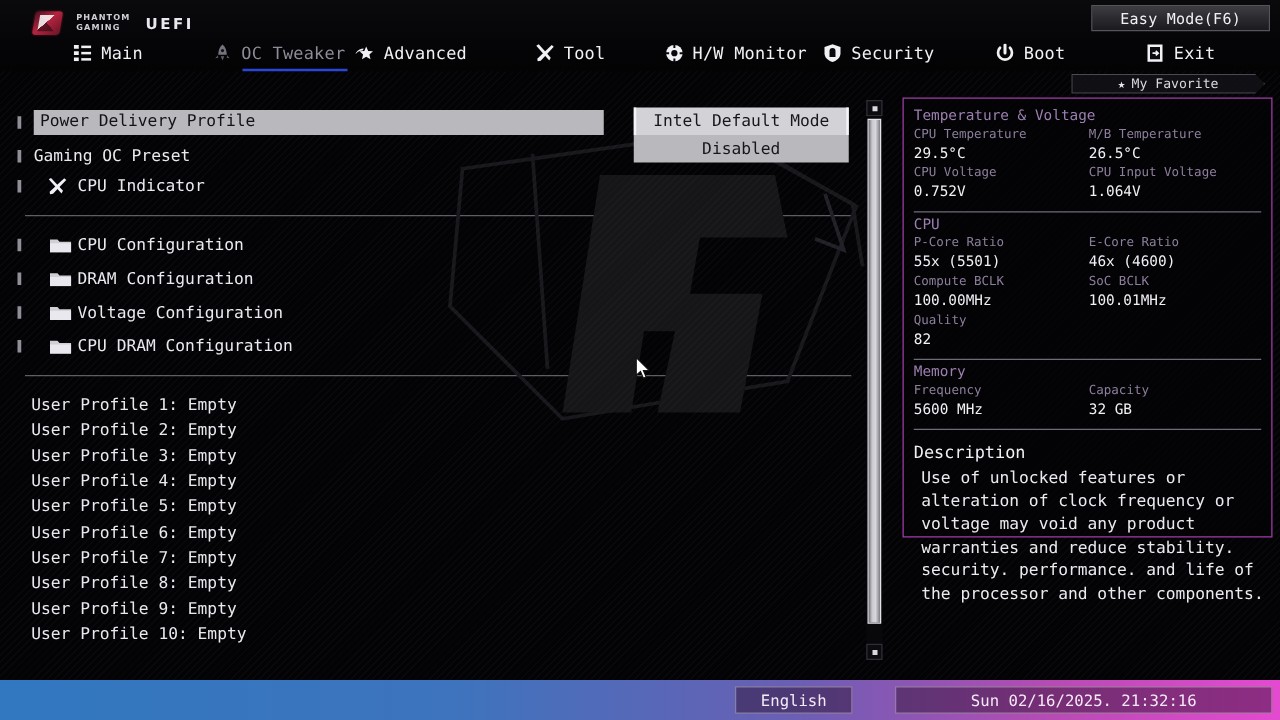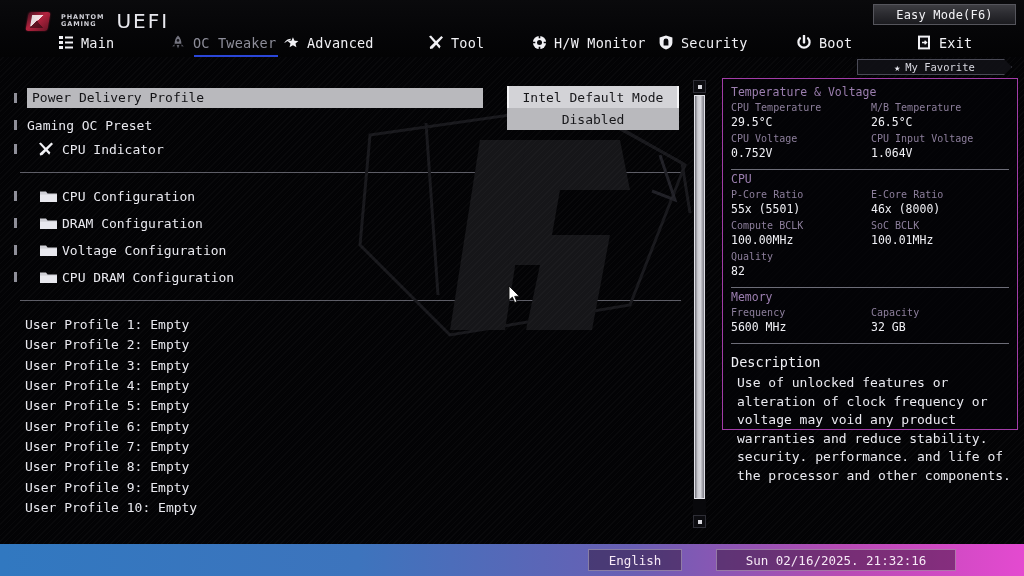--- a/index.html
+++ b/index.html
@@ -64,22 +64,22 @@
   }
   .pg-text {
     font-family: "DejaVu Sans", "Liberation Sans", sans-serif;
     font-size: 6.5px; line-height: 7.5px;
     letter-spacing: 0.9px;
     color: #cfcfd6;
     font-weight: bold;
   }
   #uefi-word {
     font-family: "DejaVu Sans", "Liberation Sans", sans-serif;
-    font-size: 20px; letter-spacing: 2px;
-    color: #e8e8ee; font-weight: normal;
+    font-size: 12px; letter-spacing: 2px;
+    color: #e8e8ee; font-weight: bold;
   }
 
   #tabs {
     position: absolute; left: 0; top: 28px;
     width: 1024px; height: 29px;
   }
   .tab {
     position: absolute; top: 0;
     height: 29px;
     display: flex; align-items: center; gap: 7px;
@@ -240,21 +240,21 @@
     z-index: 8;
   }
   .bb-btn {
     position: absolute; top: 5px; height: 22px;
     background: rgba(40,10,40,0.45);
     border: 1px solid rgba(255,255,255,0.35);
     color: #f6e9f6; font-size: 12.5px;
     display: flex; align-items: center; justify-content: center;
   }
   #lang-btn { left: 588px; width: 94px; }
-  #clock-btn { left: 716px; width: 240px; }
+  #clock-btn { left: 716px; width: 302px; }
 
   
   #cursor { position: absolute; left: 508px; top: 285px; z-index: 20; }
 </style>
 </head>
 <body>
 
 <div id="screen">
 
   <svg id="watermark" viewBox="0 0 380 250">
@@ -540,21 +540,21 @@
     <div class="panel-hr"></div>
 
     <div class="sect-title">CPU</div>
     <div class="pair-row">
       <div class="pair-col">
         <div class="pair-key">P-Core Ratio</div>
         <div class="pair-val">55x (5501)</div>
       </div>
       <div class="pair-col">
         <div class="pair-key">E-Core Ratio</div>
-        <div class="pair-val">46x (8000)</div>
+        <div class="pair-val">46x (4600)</div>
       </div>
     </div>
     <div class="pair-row">
       <div class="pair-col">
         <div class="pair-key">Compute BCLK</div>
         <div class="pair-val">100.00MHz</div>
       </div>
       <div class="pair-col">
         <div class="pair-key">SoC BCLK</div>
         <div class="pair-val">100.01MHz</div>

